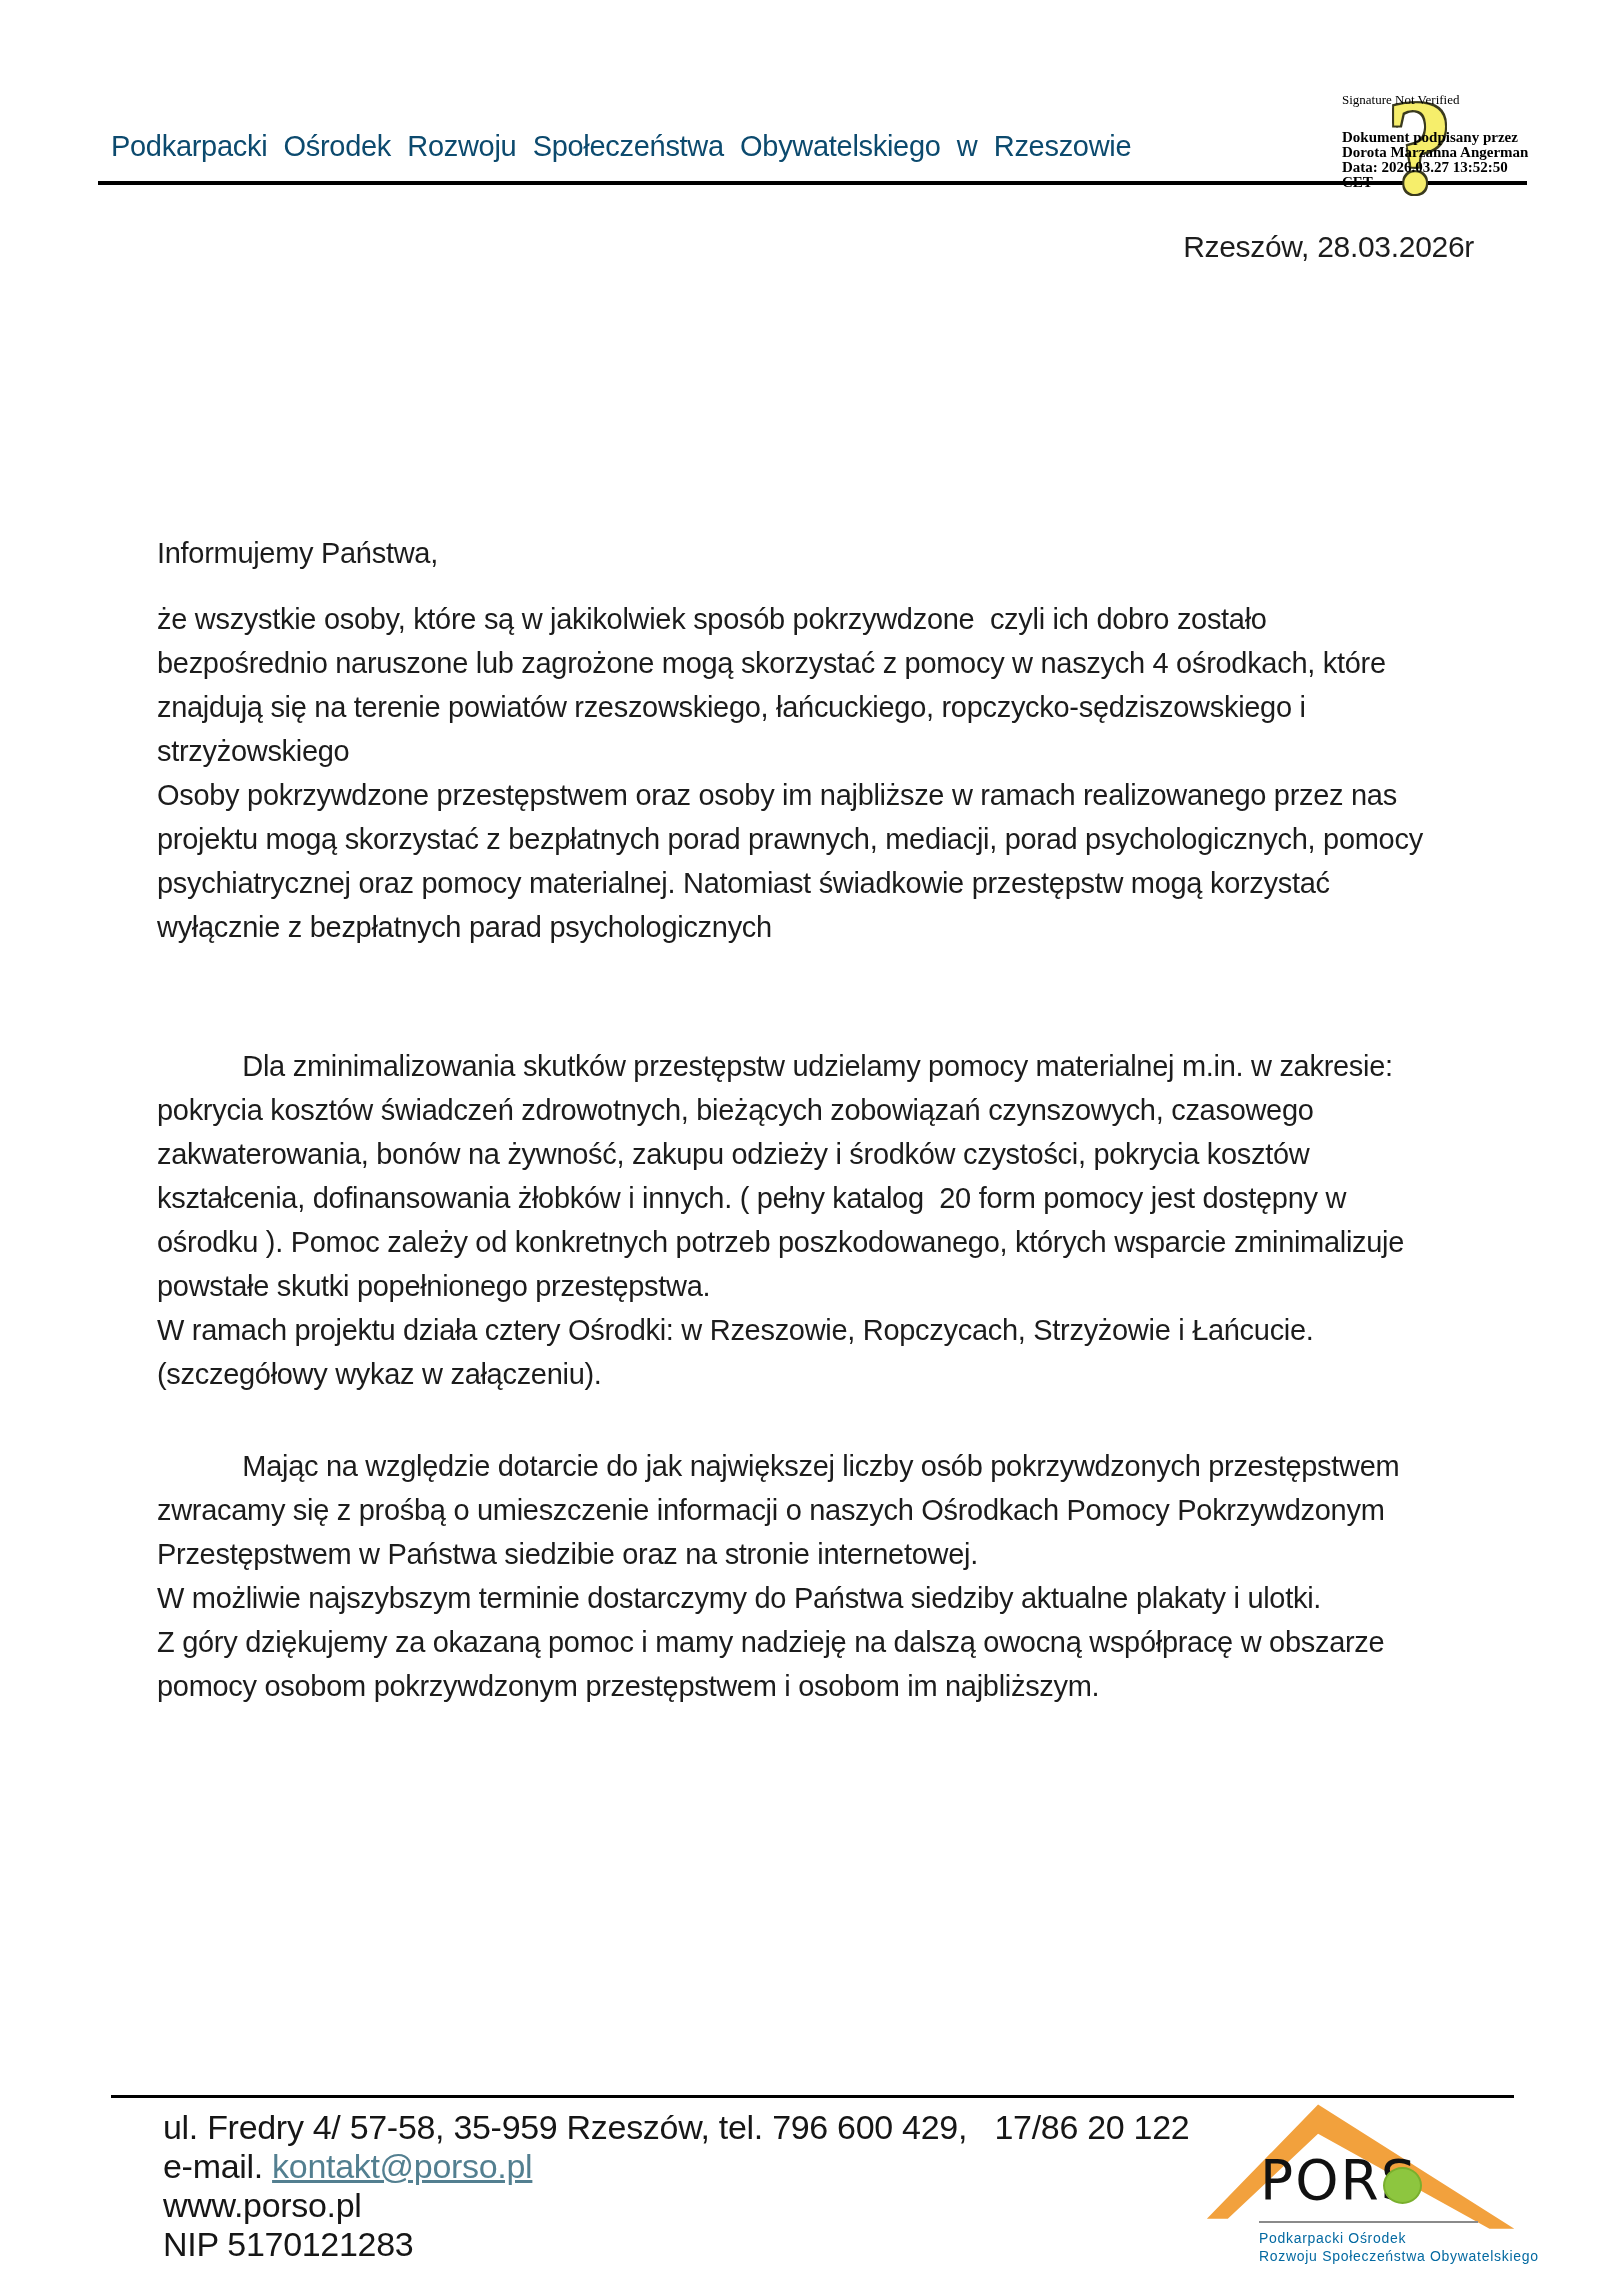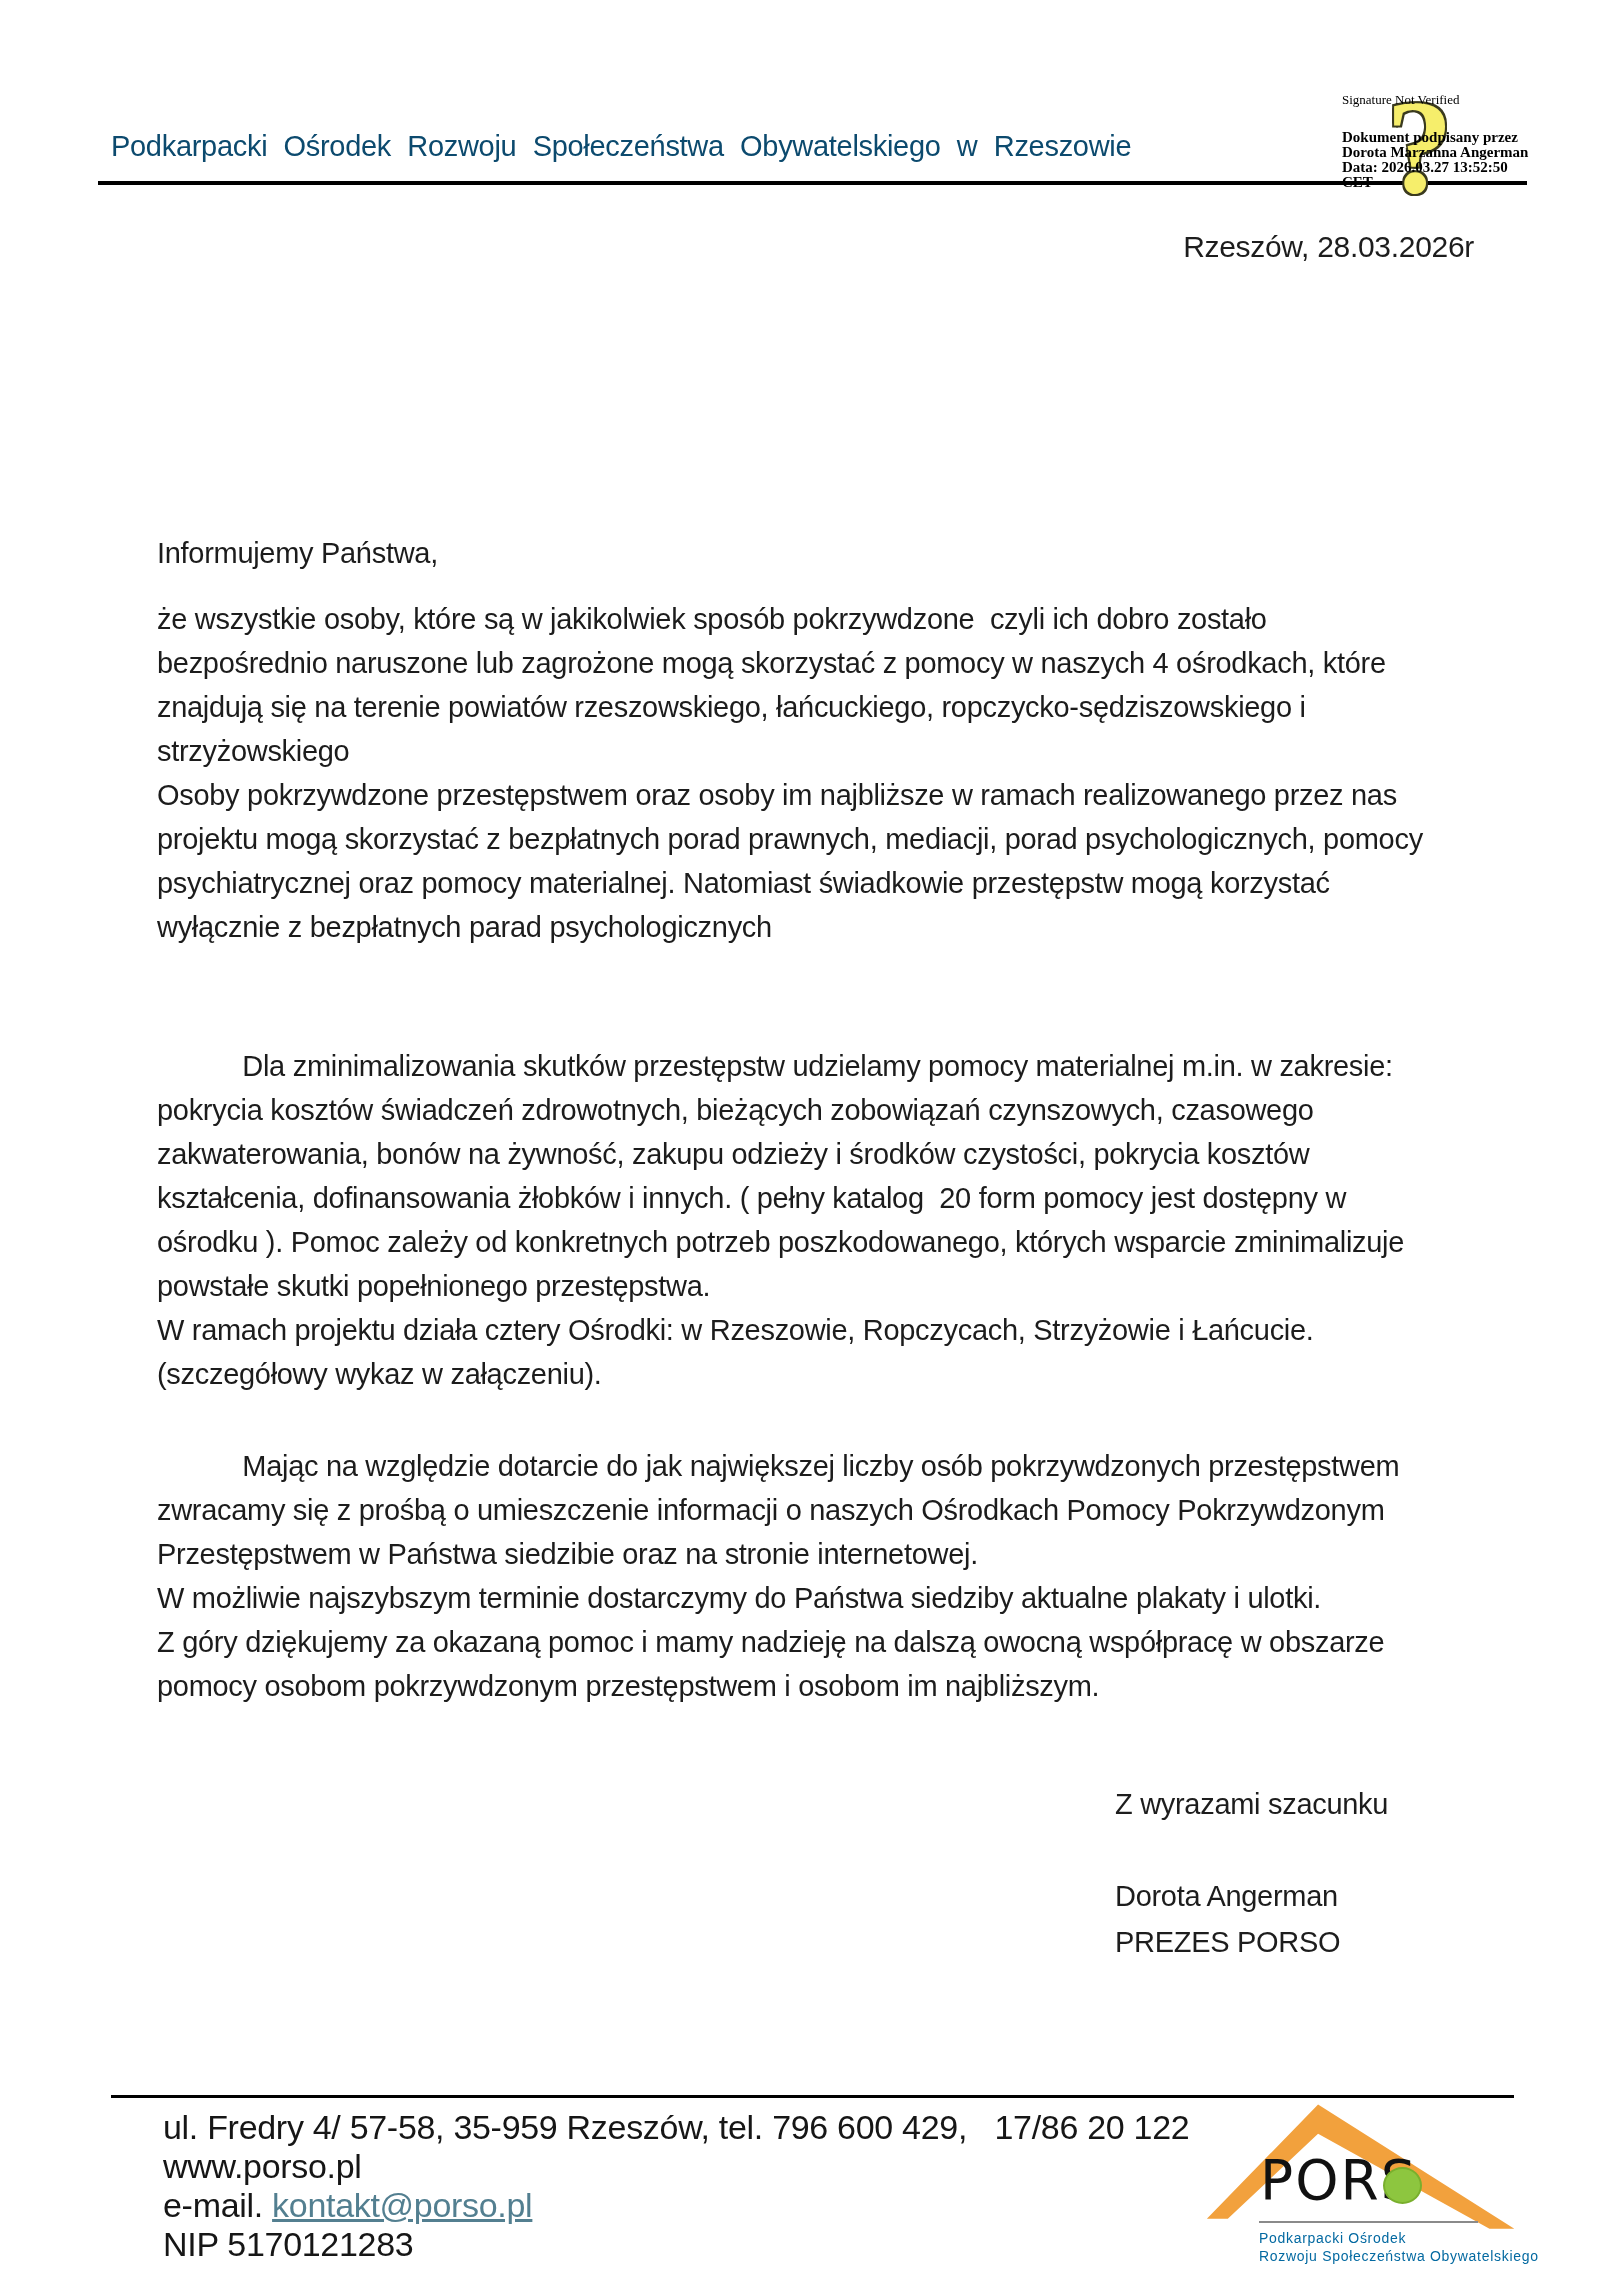--- a/index.html
+++ b/index.html
@@ -113,30 +113,26 @@
 powstałe skutki popełnionego przestępstwa.
 W ramach projektu działa cztery Ośrodki: w Rzeszowie, Ropczycach, Strzyżowie i Łańcucie.
 (szczegółowy wykaz w załączeniu).</div>
   <div class="para-3 body-text lines">           Mając na względzie dotarcie do jak największej liczby osób pokrzywdzonych przestępstwem
 zwracamy się z prośbą o umieszczenie informacji o naszych Ośrodkach Pomocy Pokrzywdzonym
 Przestępstwem w Państwa siedzibie oraz na stronie internetowej.
 W możliwie najszybszym terminie dostarczymy do Państwa siedziby aktualne plakaty i ulotki.
 Z góry dziękujemy za okazaną pomoc i mamy nadzieję na dalszą owocną współpracę w obszarze
 pomocy osobom pokrzywdzonym przestępstwem i osobom im najbliższym.</div>
 
-  <div class="closing lines">Z wyrazami szacunku
-
-Dorota Angerman
-PREZES PORSO</div>
 
   <div class="footer-rule"></div>
   <div class="footer-block">
     <div class="footer-line">ul. Fredry 4/ 57-58, 35-959 Rzeszów, tel. 796 600 429,   17/86 20 122</div>
+    <div class="footer-line"><span>e-mail. </span><a href="#" class="email-link">kontakt@porso.pl</a></div>
     <div class="footer-line">www.porso.pl</div>
-    <div class="footer-line"><span>e-mail. </span><a href="#" class="email-link">kontakt@porso.pl</a></div>
     <div class="footer-line">NIP 5170121283</div>
   </div>
 
   <div class="logo">
     <svg class="logo-roof-svg" viewBox="0 0 545 240">
       <path d="M30 197 L200 22 L500 212 L462 212 L200 67 L62 197 Z" fill="#f2a13d"></path>
     </svg>
     <div class="logo-wordmark">PORS</div>
     <div class="logo-dot"></div>
     <div class="logo-divider"></div>

